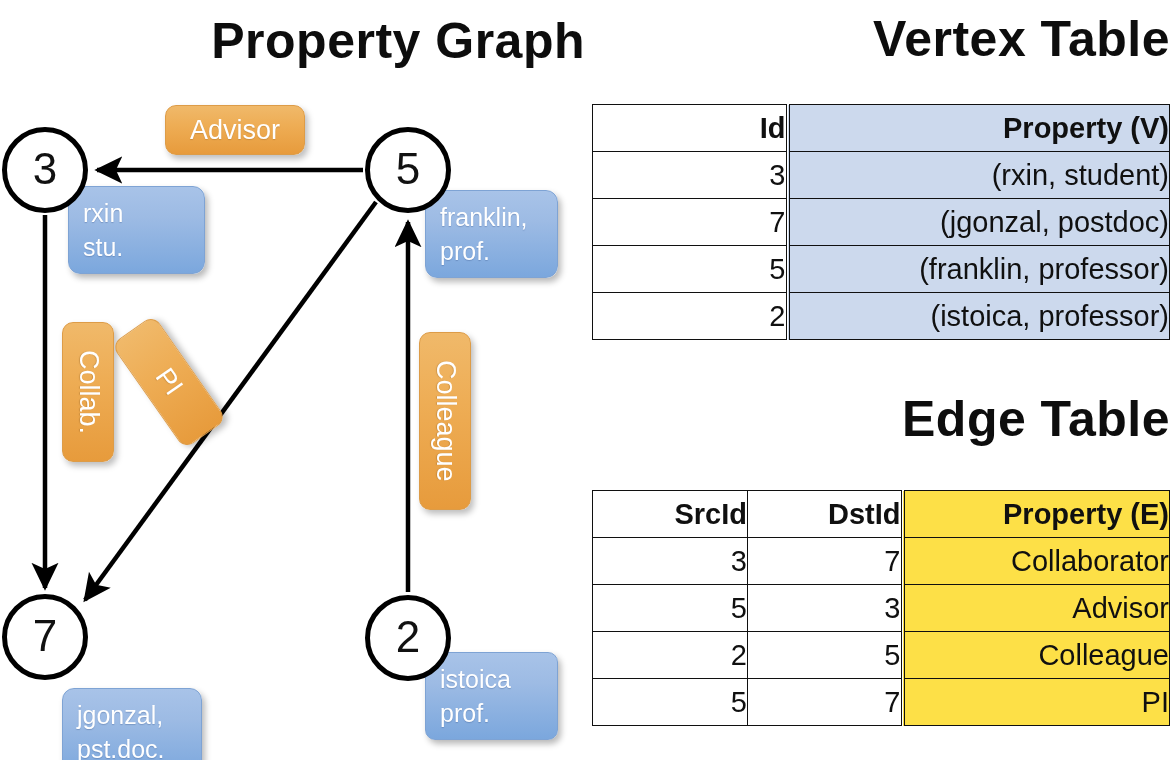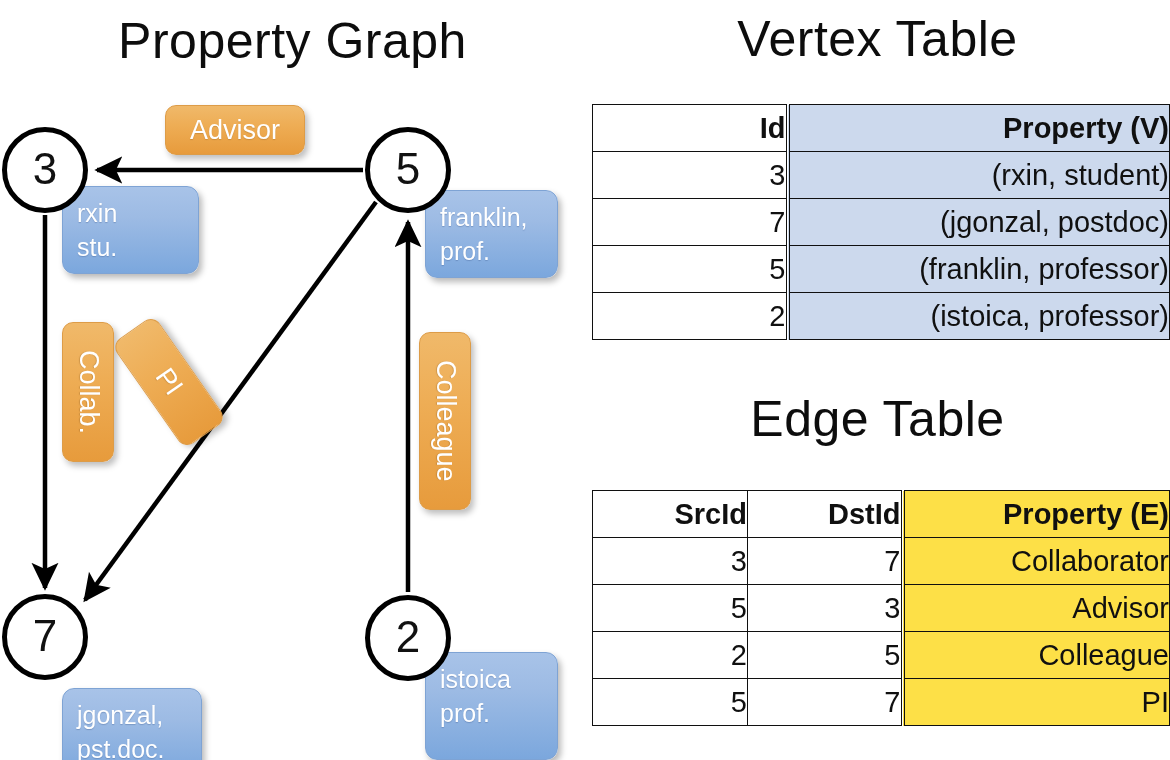--- a/index.html
+++ b/index.html
@@ -9,25 +9,25 @@
     font-family:"Liberation Sans", sans-serif;
     overflow:hidden;
     position:relative;
   }
   .root{position:absolute;left:0;top:0;width:1170px;height:760px;}
 
   
   .title{
     position:absolute;
     font-family:"Liberation Sans", sans-serif;
-    font-weight:400;
+    font-weight:700;
     color:#0d0d0d;
     letter-spacing:0.5px;
     white-space:nowrap;
-    text-align:center;
+    text-align:right;
   }
   #title-property-graph{left:0;top:10px;width:585px;font-size:50px;line-height:62px;}
   #title-vertex-table{left:585px;top:8px;width:585px;font-size:50px;line-height:62px;}
   #title-edge-table{left:585px;top:388px;width:585px;font-size:50px;line-height:62px;}
 
   
   #graph-panel{position:absolute;left:0;top:0;width:585px;height:760px;}
   #graph-svg{position:absolute;left:0;top:0;}
 
   .node-circle{
@@ -148,36 +148,36 @@
     </div>
 
     <div class="edge-label" style="left:143px;top:318px;width:52px;height:128px;transform:rotate(-35deg);">
       <span class="vert-text">PI</span>
     </div>
 
     <div class="edge-label" style="left:419px;top:332px;width:52px;height:178px;">
       <span class="vert-text">Colleague</span>
     </div>
 
-    <div class="prop-box" style="left:62px;top:186px;width:137px;height:88px;">
+    <div class="prop-box" style="left:68px;top:186px;width:137px;height:88px;">
       <div>rxin</div>
       <div>stu.</div>
     </div>
 
     <div class="prop-box" style="left:425px;top:190px;width:133px;height:88px;">
       <div>franklin,</div>
       <div>prof.</div>
     </div>
 
     <div class="prop-box" style="left:62px;top:652px;width:140px;height:88px;margin-top:36px;">
       <div>jgonzal,</div>
       <div>pst.doc.</div>
     </div>
 
-    <div class="prop-box" style="left:425px;top:652px;width:133px;height:108px;">
+    <div class="prop-box" style="left:425px;top:652px;width:133px;height:88px;border-radius:10px;">
       <div>istoica</div>
       <div>prof.</div>
     </div>
 
     <div class="node-circle" style="left:2px;top:127px;">
       <span>3</span>
     </div>
     <div class="node-circle" style="left:365px;top:127px;">
       <span>5</span>
     </div>

